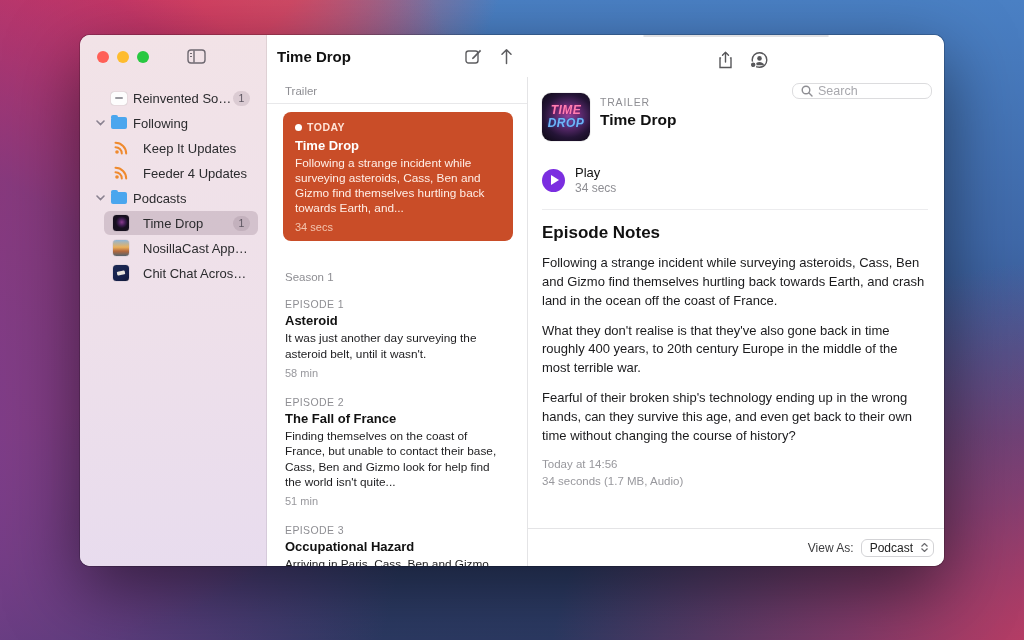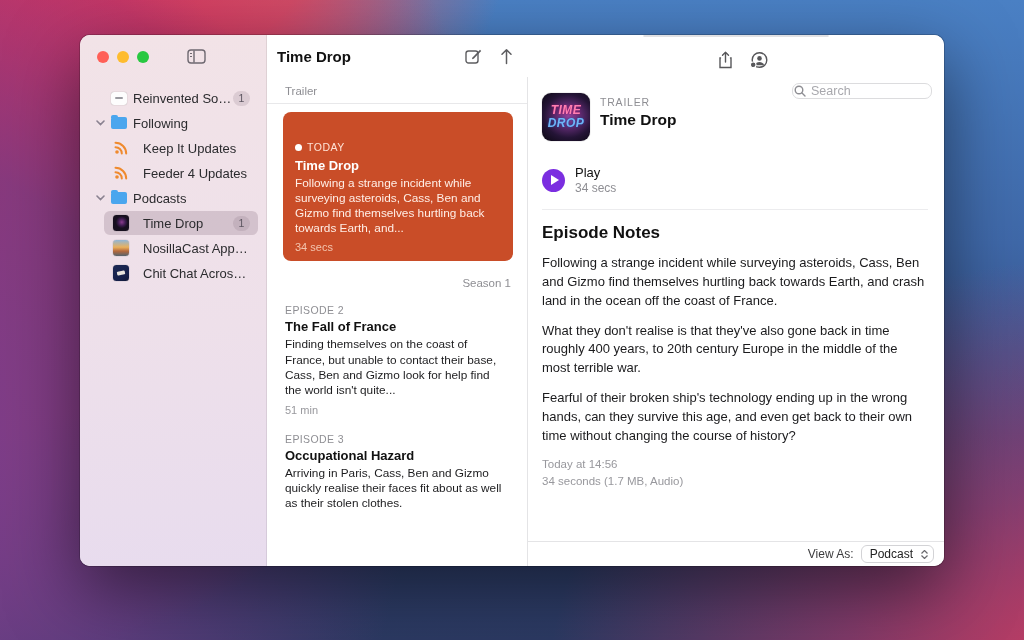--- a/index.html
+++ b/index.html
@@ -64,40 +64,40 @@
   .listcol-header { height:42px; display:flex; align-items:center; padding:0 14px 0 10px; }
   .listcol-title { font-size:15px; font-weight:bold; color:#111; flex:1; }
   .hdr-icons { display:flex; gap:18px; color:#5d5d60; }
   .section-label { font-size:11.5px; color:#8e8e93; padding:8px 16px 6px 18px; }
   .list-rule { border-top:1px solid #e8e8ea; margin:0; }
   .list-scroll { flex:1; overflow:hidden; }
 
   .featured-card {
     margin:8px 14px 0 16px; background:#c94d28; border-radius:8px; padding:9px 12px 8px 12px; color:#fff;
   }
-  .card-kicker { display:flex; align-items:center; gap:5px; font-size:10.5px; font-weight:normal; letter-spacing:.5px; color:#ffe3d6;margin-top:20px; }
+  .card-kicker { display:flex; align-items:center; gap:5px; font-size:10.5px; font-weight:bold; letter-spacing:.5px; color:#ffe3d6; }
   .card-kicker .dot { width:7px; height:7px; border-radius:50%; background:#fff; }
   .card-title { font-size:13px; font-weight:bold; margin-top:5px; }
   .card-desc { font-size:11.8px; line-height:1.28; margin-top:3px; color:#ffeee6; }
   .card-dur { font-size:11px; margin-top:5px; color:#f3c4ae; }
 
   .episode { padding:9px 18px 8px 18px; }
   .ep-kicker { font-size:10.5px; color:#8e8e93; letter-spacing:.4px; }
   .ep-title { font-size:13px; font-weight:bold; color:#111; margin-top:3px; }
   .ep-desc { font-size:11.8px; color:#1c1c1e; line-height:1.3; margin-top:3px; }
   .ep-dur { font-size:11px; color:#98989d; margin-top:5px; }
 
   
   .detail { flex:1; background:#fff; display:flex; flex-direction:column; overflow:hidden; }
   .detail-toolbar { height:42px; display:flex; align-items:center; padding:0 12px 0 13px; gap:14px;flex-direction:column; }
   .seg-group { display:flex; border:1px solid #e1e1e3; border-radius:7px; background:#fff; overflow:hidden; }
   .seg { font-size:12.5px; color:#2b2b2e; padding:4px 12px; border-radius:6px; margin:1px; cursor:default; }
   .seg.active { background:#e4e4e7; font-weight:bold; }
   .tb-icons { display:flex; gap:16px; color:#57575a; margin-left:14px; }
-  .search-wrap { margin-left:auto; display:flex; align-items:center; gap:5px; border:1px solid #dcdcde; border-radius:7px; height:26px; padding:0 1px; width:140px; color:#98989d; background:#fff;justify-content:flex-end; }
+  .search-wrap { margin-left:auto; display:flex; align-items:center; gap:5px; border:1px solid #dcdcde; border-radius:7px; height:26px; padding:0 8px; width:140px; color:#98989d; background:#fff;justify-content:flex-end; }
   .search-wrap input { border:none; outline:none; width:100%; font-size:12.5px; font-family:inherit; color:#333; background:transparent; }
   .search-wrap input::placeholder { color:#a8a8ad; }
 
   .detail-main { flex:1; border-left:1px solid #e4e4e6; display:flex; flex-direction:column; overflow:hidden; }
   .detail-scroll { flex:1; overflow:hidden; padding:16px 16px 0 14px; }
   .detail-head { display:flex; gap:10px; }
   .artwork {
     width:48px; height:48px; border-radius:9px; flex:0 0 48px;
     background:radial-gradient(34px 30px at 55% 48%, #93419b 0%, #5b2a6e 38%, #241436 72%, #120b1c 100%);
     display:flex; flex-direction:column; align-items:center; justify-content:center; gap:0;
@@ -112,21 +112,21 @@
   .play-btn { width:23px; height:23px; border-radius:50%; background:#7b2ee0; display:flex; align-items:center; justify-content:center; }
   .play-btn .tri { width:0; height:0; border-left:8px solid #fff; border-top:5px solid transparent; border-bottom:5px solid transparent; margin-left:2px; }
   .play-label { font-size:13px; font-weight:normal; color:#111; }
   .play-dur { font-size:12px; color:#8e8e93; margin-top:1px; }
 
   .notes-rule { border-top:1px solid #ececee; margin:14px 0 0 0; }
   .notes-heading { font-size:17px; font-weight:bold; color:#111; margin-top:13px; }
   .notes-para { font-size:13px; color:#1b1b1d; line-height:1.45; margin-top:11px; max-width:400px; }
   .meta { margin-top:10px; font-size:11.5px; color:#98989d; line-height:1.5; }
 
-  .detail-footer { height:25px; border-top:1px solid #e4e4e6; display:flex; align-items:center; justify-content:flex-end; gap:7px; padding:8px 10px; }
+  .detail-footer { height:38px; border-top:1px solid #e4e4e6; display:flex; align-items:center; justify-content:flex-end; gap:7px; padding:8px 10px; }
   .viewas-label { font-size:12px; color:#3c3c3e; }
   .viewas-select { display:flex; align-items:center; gap:8px; border:1px solid #d3d3d6; border-radius:6px; padding:1px 5px 1px 8px; font-size:12px; color:#222; background:#fff; }
   .updown { display:flex; flex-direction:column; line-height:0; color:#6a6a6e; }
 
   svg { display:block; }
 </style>
 </head>
 <body>
 
 <div class="desktop">
@@ -246,22 +246,28 @@
         <div class="featured-card">
           <div class="card-kicker">
             <span class="dot"></span>
             <span>TODAY</span>
           </div>
           <div class="card-title">Time Drop</div>
           <div class="card-desc">Following a strange incident while surveying asteroids, Cass, Ben and Gizmo find themselves hurtling back towards Earth, and...</div>
           <div class="card-dur">34 secs</div>
         </div>
 
-        <div class="section-label" style="margin-top:8px;text-align:right;">Season 1</div>
-
+        <div class="section-label" style="margin-top:22px;">Season 1</div>
+
+        <div class="episode">
+          <div class="ep-kicker">EPISODE 1</div>
+          <div class="ep-title">Asteroid</div>
+          <div class="ep-desc">It was just another day surveying the asteroid belt, until it wasn't.</div>
+          <div class="ep-dur">58 min</div>
+        </div>
 
         <div class="episode">
           <div class="ep-kicker">EPISODE 2</div>
           <div class="ep-title">The Fall of France</div>
           <div class="ep-desc">Finding themselves on the coast of France, but unable to contact their base, Cass, Ben and Gizmo look for help find the world isn't quite...</div>
           <div class="ep-dur">51 min</div>
         </div>
 
         <div class="episode">
           <div class="ep-kicker">EPISODE 3</div>

